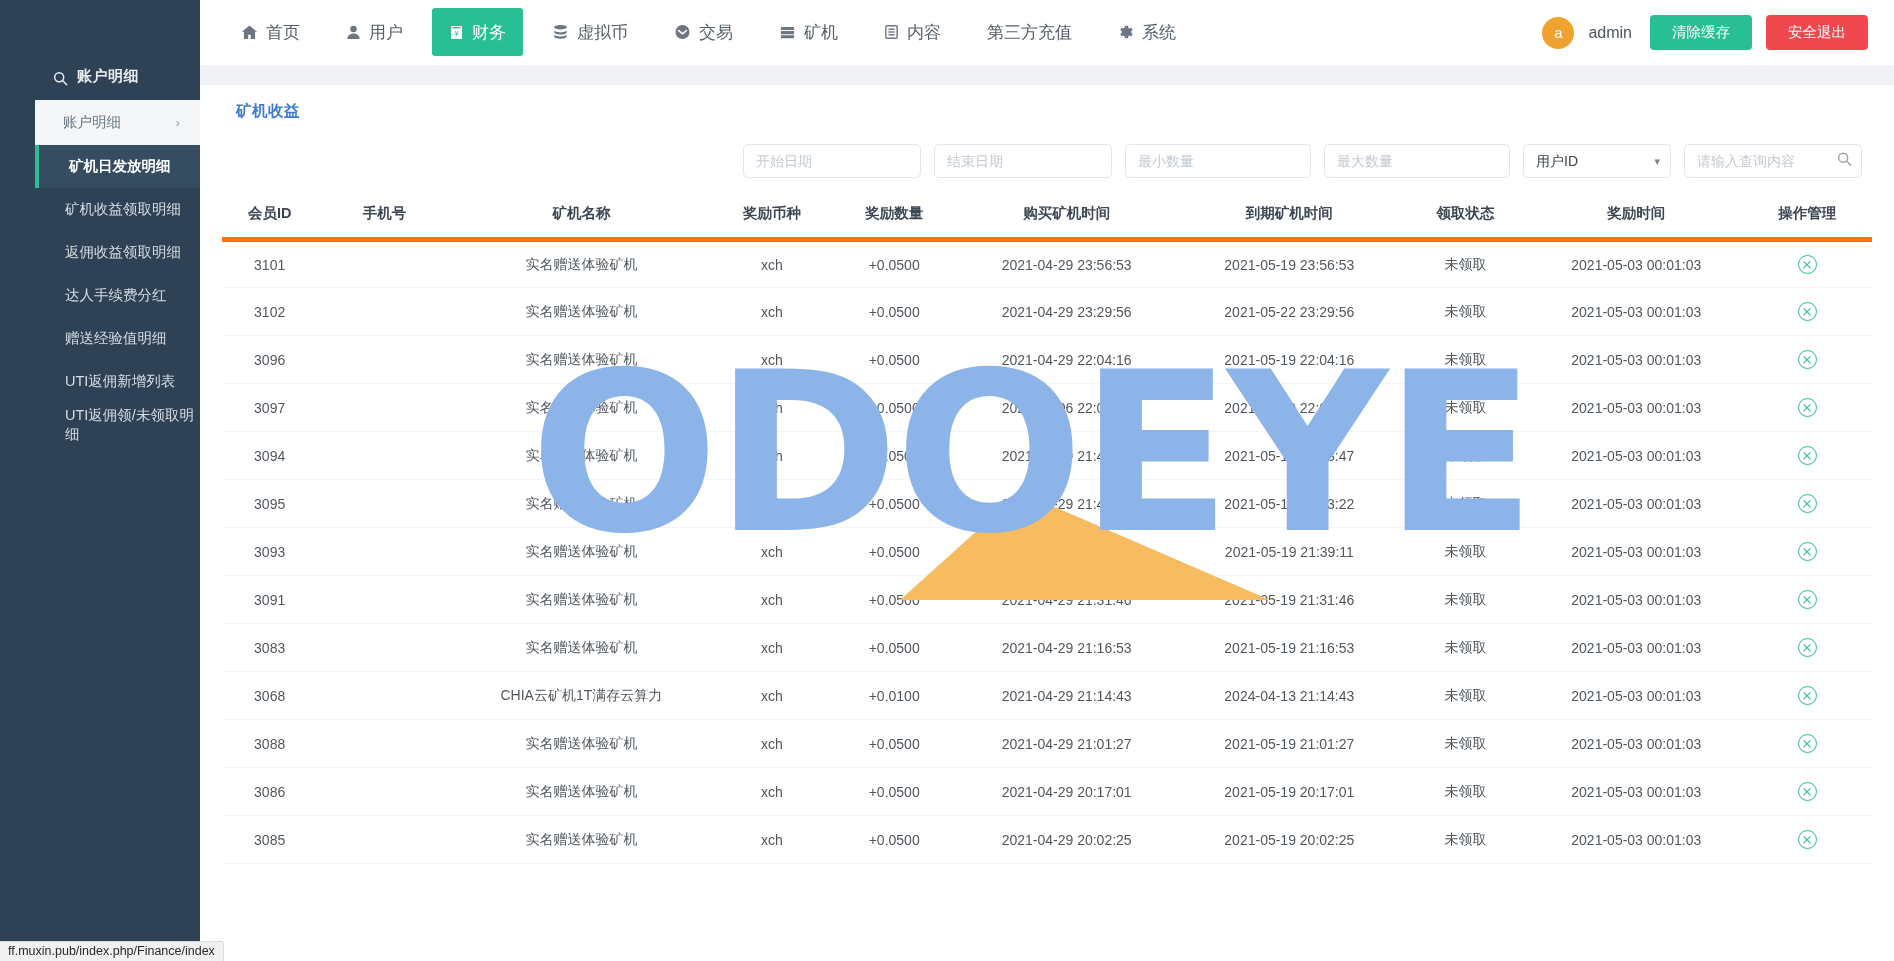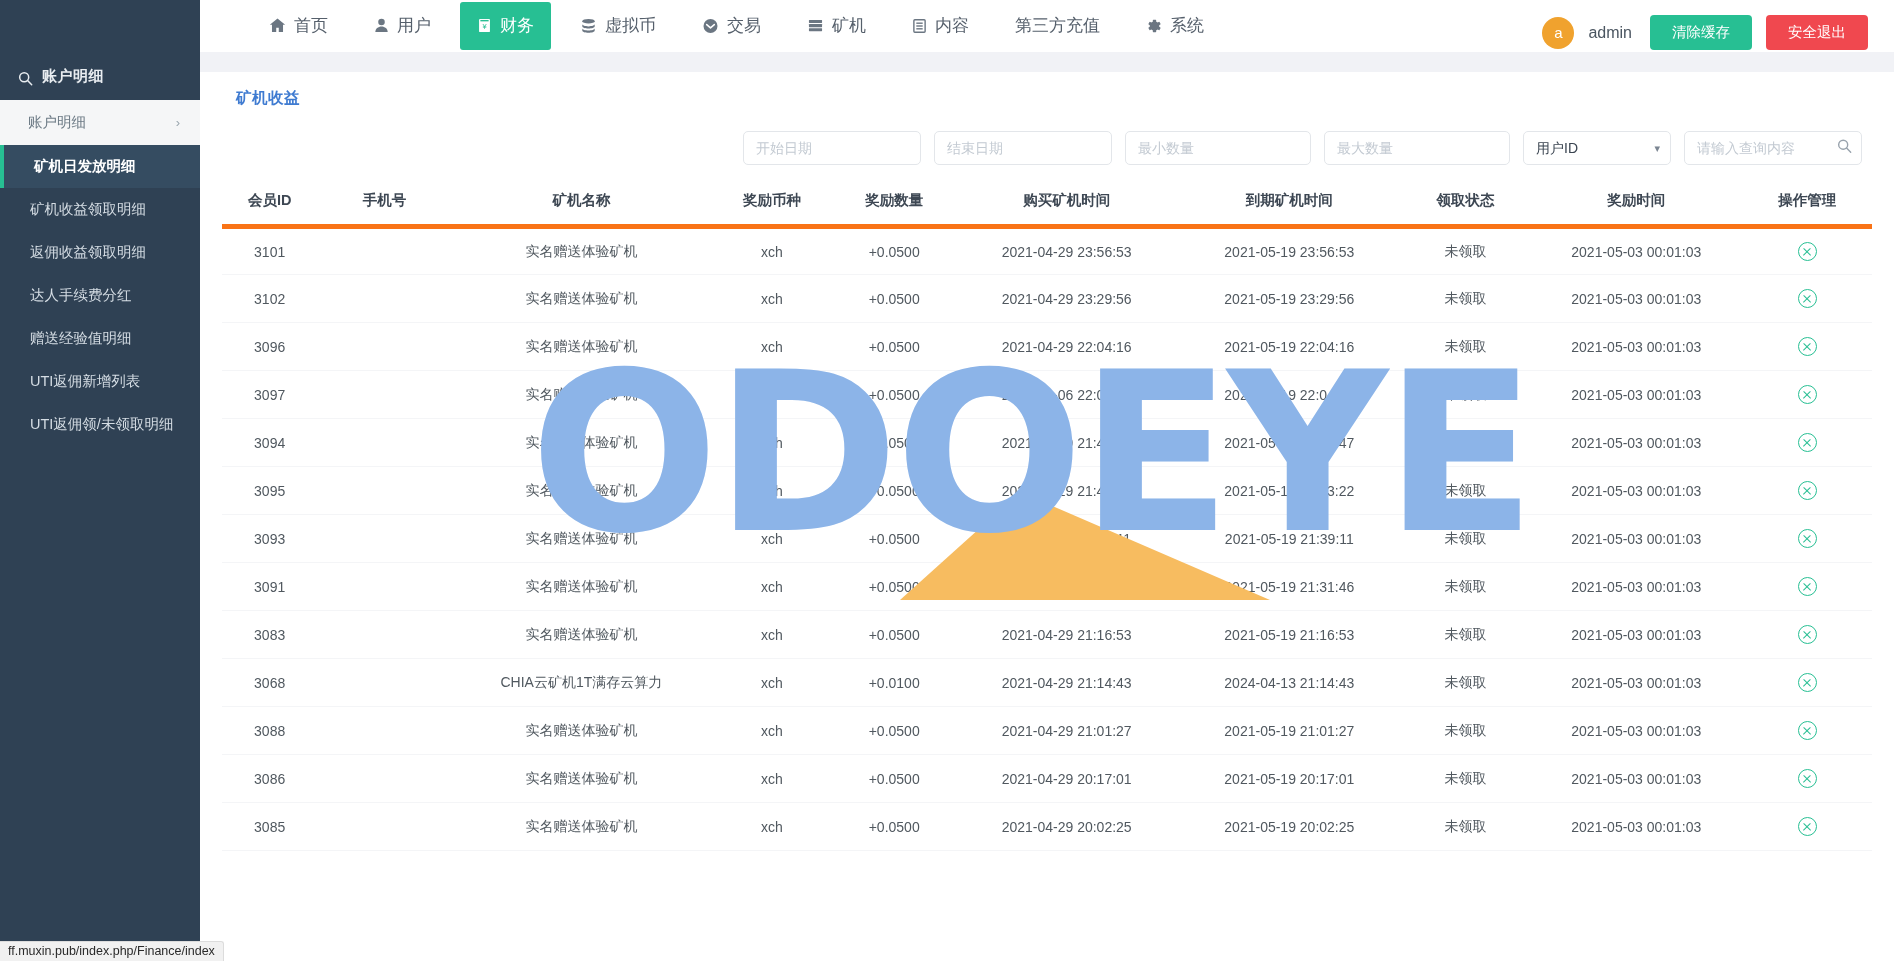--- a/index.html
+++ b/index.html
@@ -11,20 +11,21 @@
   }
   #app { position: relative; width: 1894px; height: 961px; display: flex; }
 
   
   .sidebar {
     width: 200px; height: 961px;
     background: #2f4154;
     flex: 0 0 200px;
     position: relative;
     z-index: 5;
+    padding-left: 35px;
   }
   .sb-search {
     height: 100px;
     display: flex; align-items: flex-end;
     padding: 0 0 14px 18px;
     color: #e9edf1;
     font-size: 15px; font-weight: bold;
     letter-spacing: .5px;
   }
   .sb-search .mag { margin-right: 9px; display:inline-block; }
@@ -54,25 +55,24 @@
     content:''; position:absolute; left:0; top:0; bottom:0; width:4px;
     background: #27bf93;
   }
   .sb-item.active .lbl { color:#fff; font-weight: bold; padding-left: 4px;}
 
   
   .pane { flex: 1; height: 961px; position: relative; background:#fff; }
 
   
   .topnav {
-    height: 52px; background:#fff;
+    height: 65px; background:#fff;
     display:flex; align-items:center;
     border-bottom: 1px solid #fff;
     position: relative;
-    margin-left: 28px;
   }
   .nav-items { display:flex; align-items:center; height:65px; padding-left: 24px; }
   .nav-item {
     display:flex; align-items:center; gap:8px;
     height: 48px; padding: 0 17px;
     margin-right: 12px;
     font-size: 17px; color:#555f6b;
     border-radius: 3px;
     cursor: pointer;
     white-space: nowrap;
@@ -395,21 +395,21 @@
               <td class="c-rt">2021-05-03 00:01:03</td>
               <td class="c-act"><span class="xcircle"></span></td>
             </tr>
             <tr>
               <td class="c-id">3102</td>
               <td class="c-phone"></td>
               <td class="c-name">实名赠送体验矿机</td>
               <td class="c-coin">xch</td>
               <td class="c-amt">+0.0500</td>
               <td class="c-buy">2021-04-29 23:29:56</td>
-              <td class="c-exp">2021-05-19 23:29:56</td>
+              <td class="c-exp">2021-05-22 23:29:56</td>
               <td class="c-st">未领取</td>
               <td class="c-rt">2021-05-03 00:01:03</td>
               <td class="c-act"><span class="xcircle"></span></td>
             </tr>
             <tr>
               <td class="c-id">3096</td>
               <td class="c-phone"></td>
               <td class="c-name">实名赠送体验矿机</td>
               <td class="c-coin">xch</td>
               <td class="c-amt">+0.0500</td>

